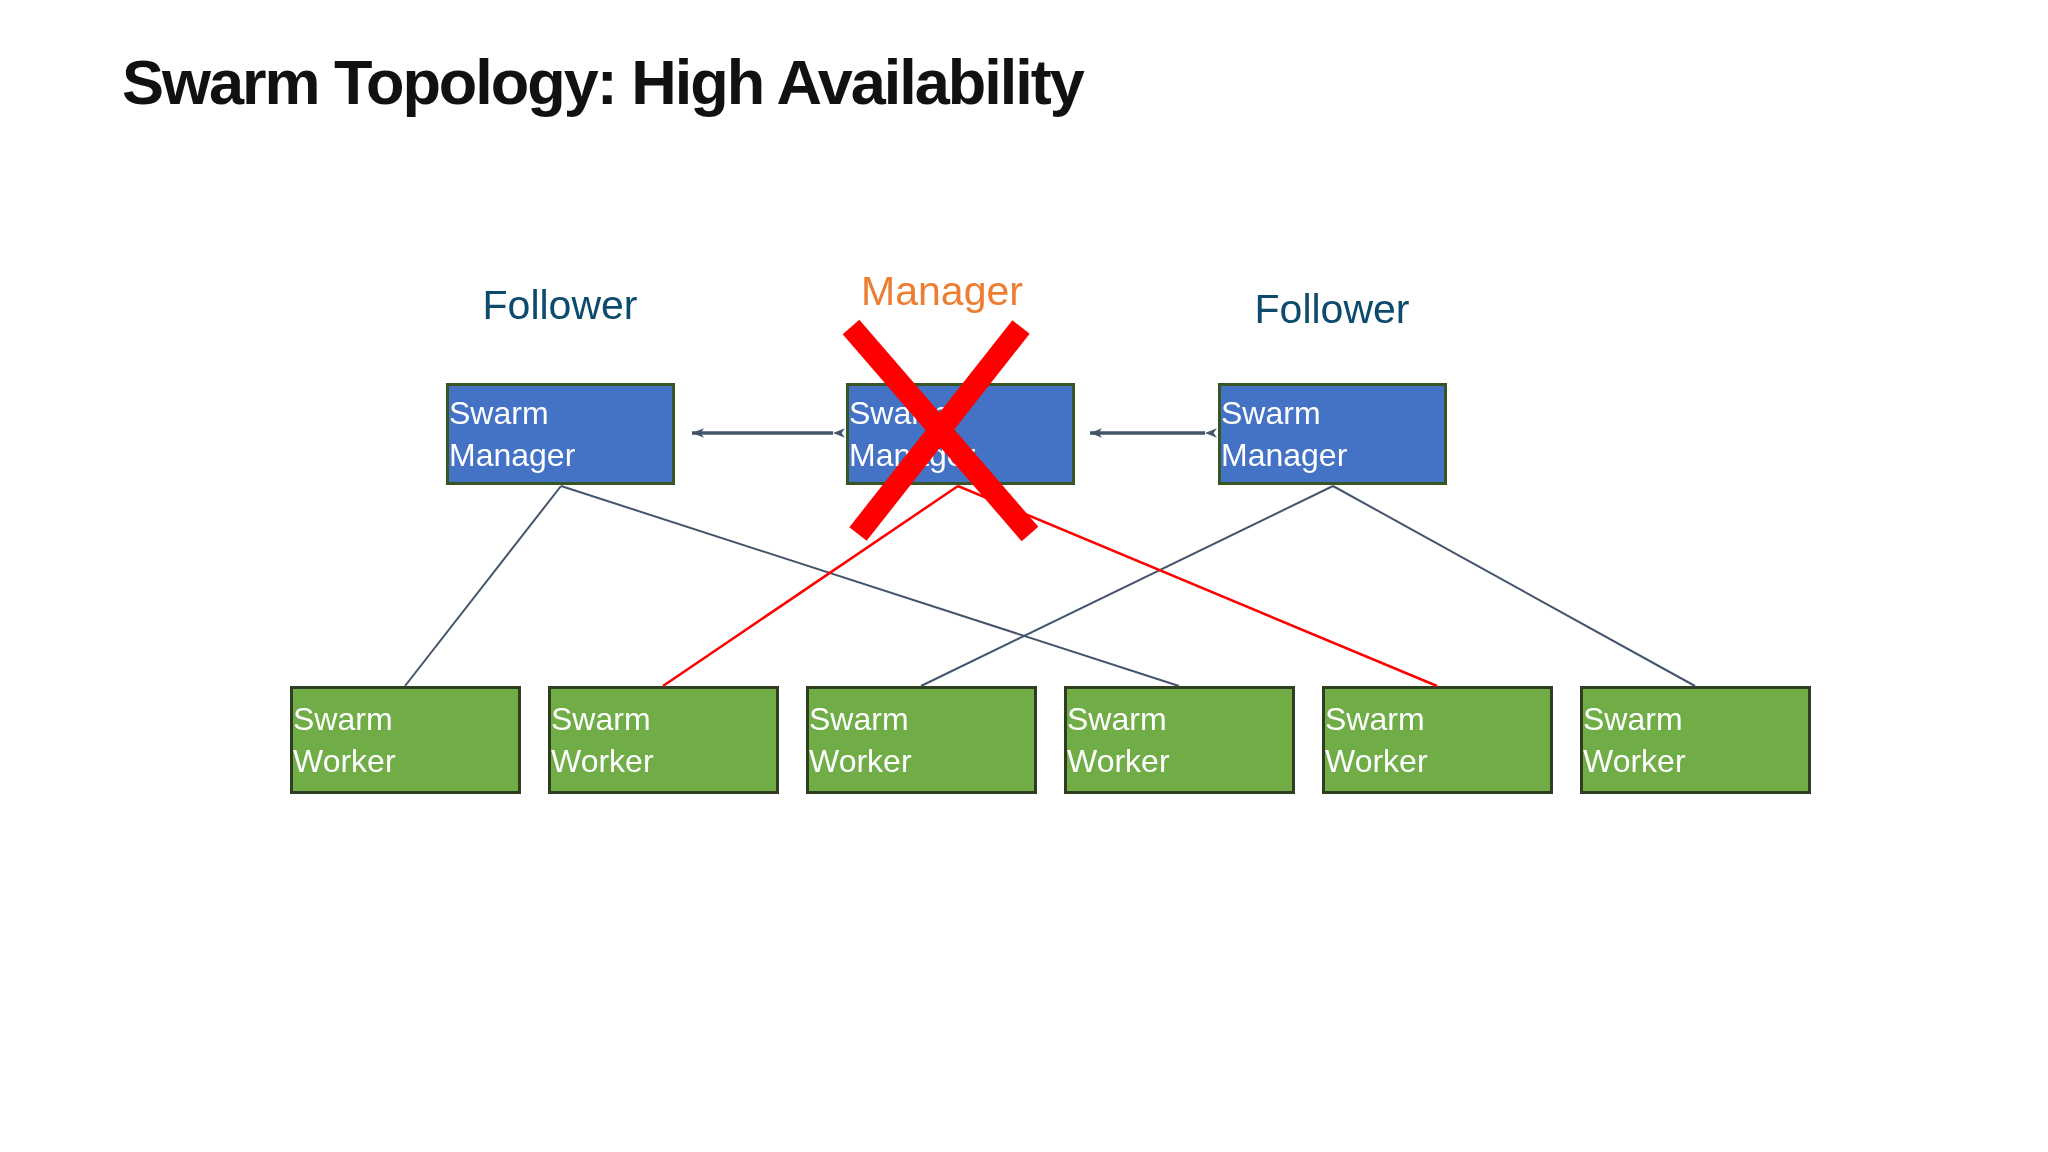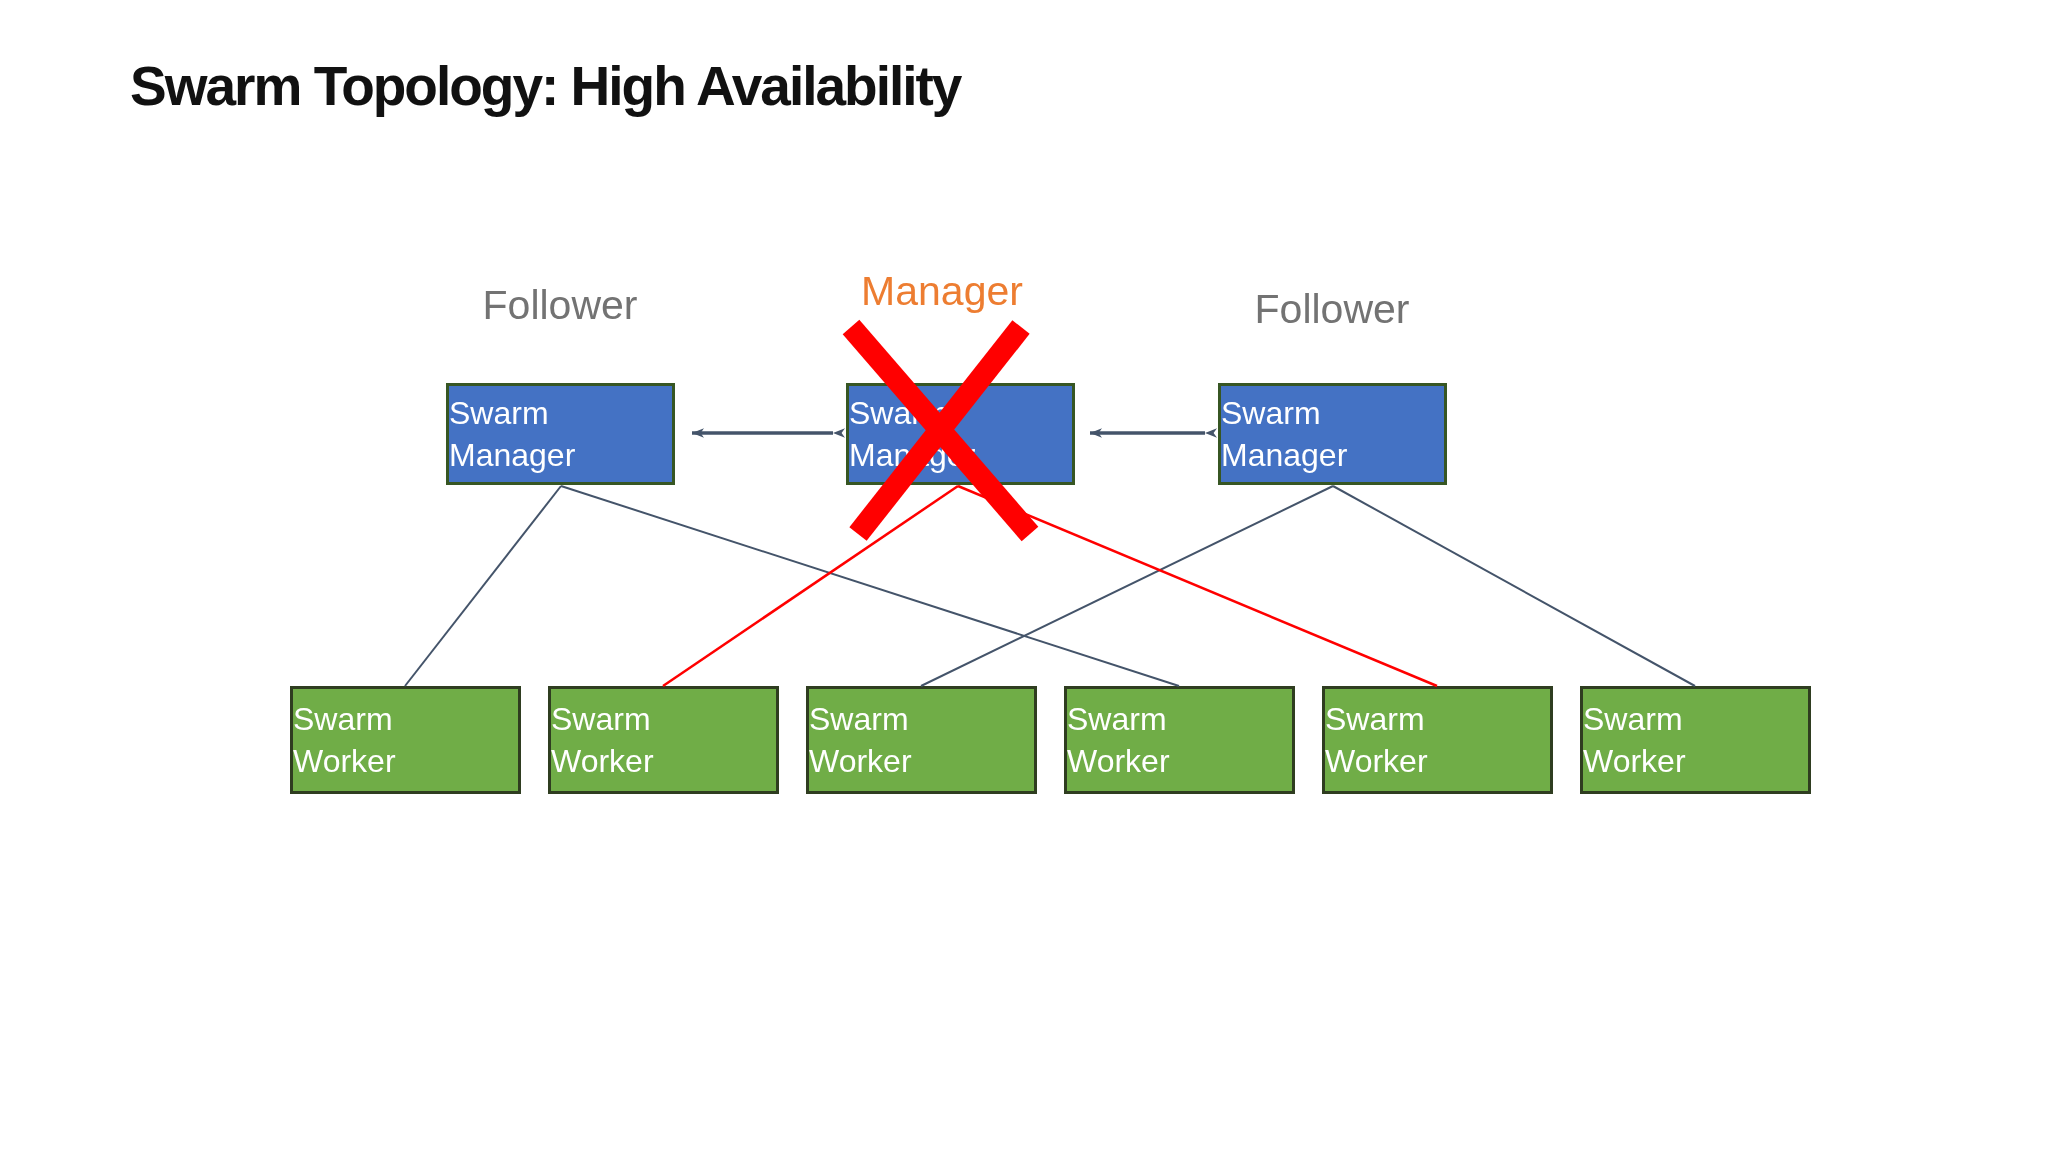--- a/index.html
+++ b/index.html
@@ -12,34 +12,34 @@
     position: relative;
     width: 2048px;
     height: 1152px;
     background: #ffffff;
     overflow: hidden;
   }
   .slide-title {
     position: absolute;
     left: 122px;
     top: 46px;
-    margin: 8px;
-    font-size: 55px;
+    margin: 0;
+    font-size: 63px;
     font-weight: 600;
     letter-spacing: -2px;
     color: #111111;
     white-space: nowrap;
     text-align: center;
   }
   .role-label {
     position: absolute;
     width: 260px;
     text-align: center;
     font-size: 41px;
-    color: #737373;
+    color: #0c4a6e;
     white-space: nowrap;
   }
   .role-label.left   { left: 430px; top: 282px; }
   .role-label.center { left: 812px; top: 268px; color: #ED7D31; }
   .role-label.right  { left: 1202px; top: 286px; }
 
   .node {
     position: absolute;
     box-sizing: border-box;
     display: flex;

